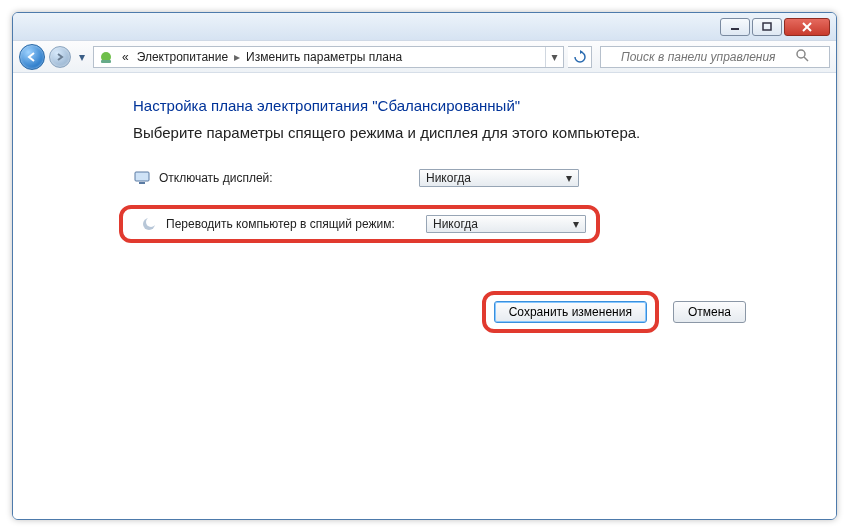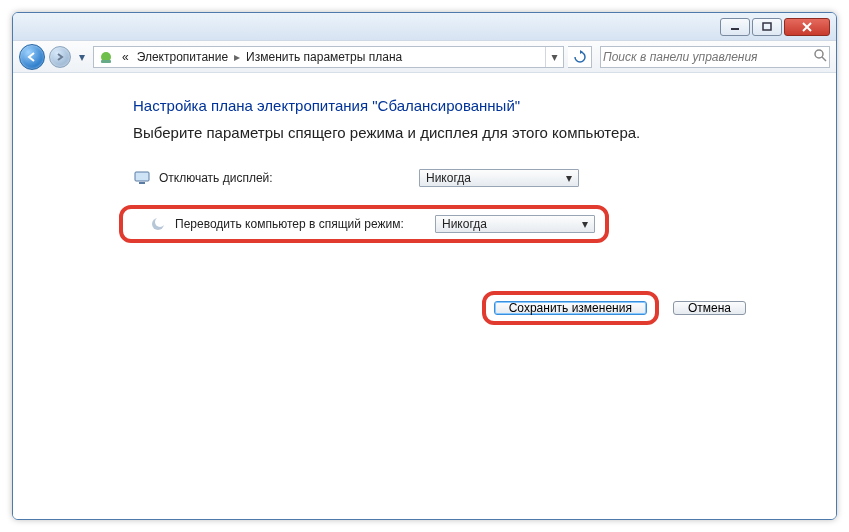--- a/index.html
+++ b/index.html
@@ -125,21 +125,21 @@
     color: #2a6bb0;
   }
   .searchbox {
     width: 230px;
     height: 22px;
     border: 1px solid #b6c0cc;
     background: #fff;
     margin-left: 4px;
     display: flex;
     align-items: center;
-    padding: 0 0;
+    padding: 0 18px;
   }
   .searchbox input {
     flex: 1;
     border: none;
     outline: none;
     font-size: 12px;
     font-style: italic;
     color: #888;
     background: transparent;
   }
@@ -193,41 +193,41 @@
     margin-left: auto;
     color: #333;
   }
   .hl {
     border: 4px solid #e13a2f;
     border-radius: 12px;
     padding: 6px 10px;
     display: inline-flex;
     align-items: center;
   }
-  .row.hl { margin-left: -14px; padding-left: 26px; }
+  .row.hl { margin-left: -14px; padding-left: 17px; }
   .links {
     margin-top: 26px;
   }
   .link {
     display: block;
     color: #0a5bd6;
     font-size: 12px;
     margin-bottom: 16px;
     cursor: pointer;
   }
   .buttons {
     margin-top: 30px;
     padding-right: 60px;
     display: flex;
     justify-content: flex-end;
     gap: 14px;
     align-items: center;
   }
   .btn {
-    height: 14px;
+    height: 22px;
     padding: 0 14px;
     border: 1px solid #8b97a6;
     border-radius: 3px;
     background: linear-gradient(#fcfcfd, #e6ebf0);
     font-size: 12px;
     display: flex;
     align-items: center;
   }
   .btn.primary {
     border: 1px solid #3a8fdc;

